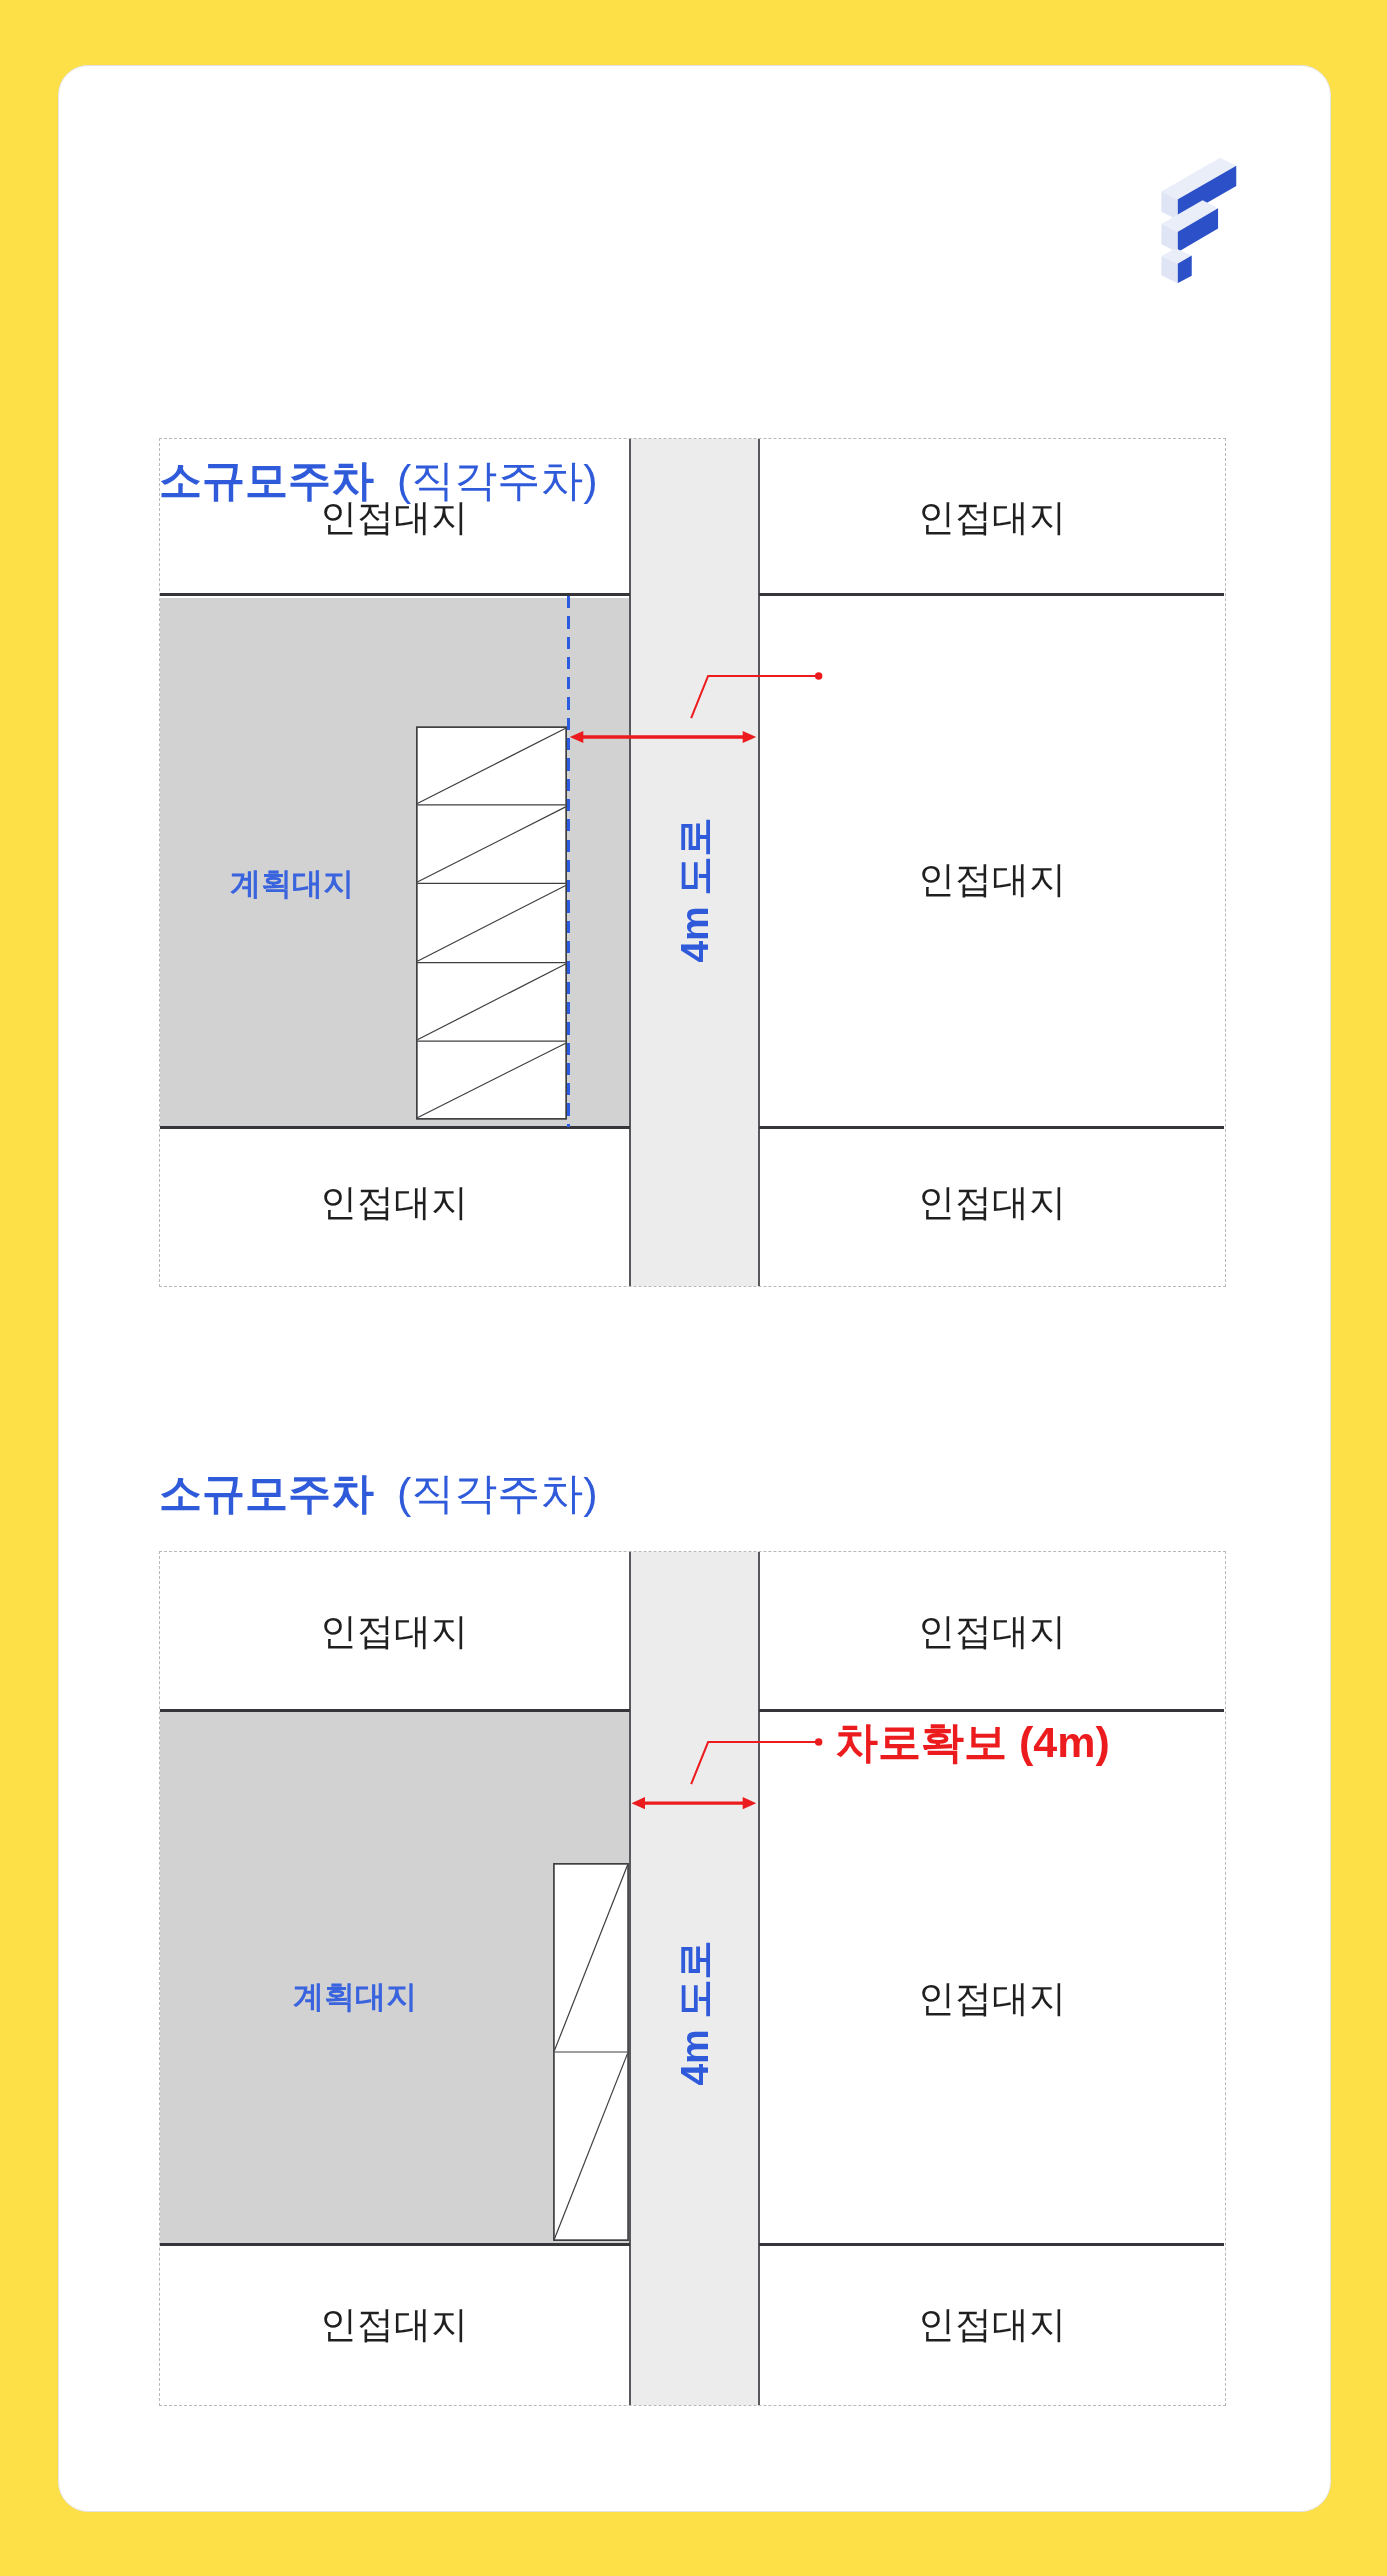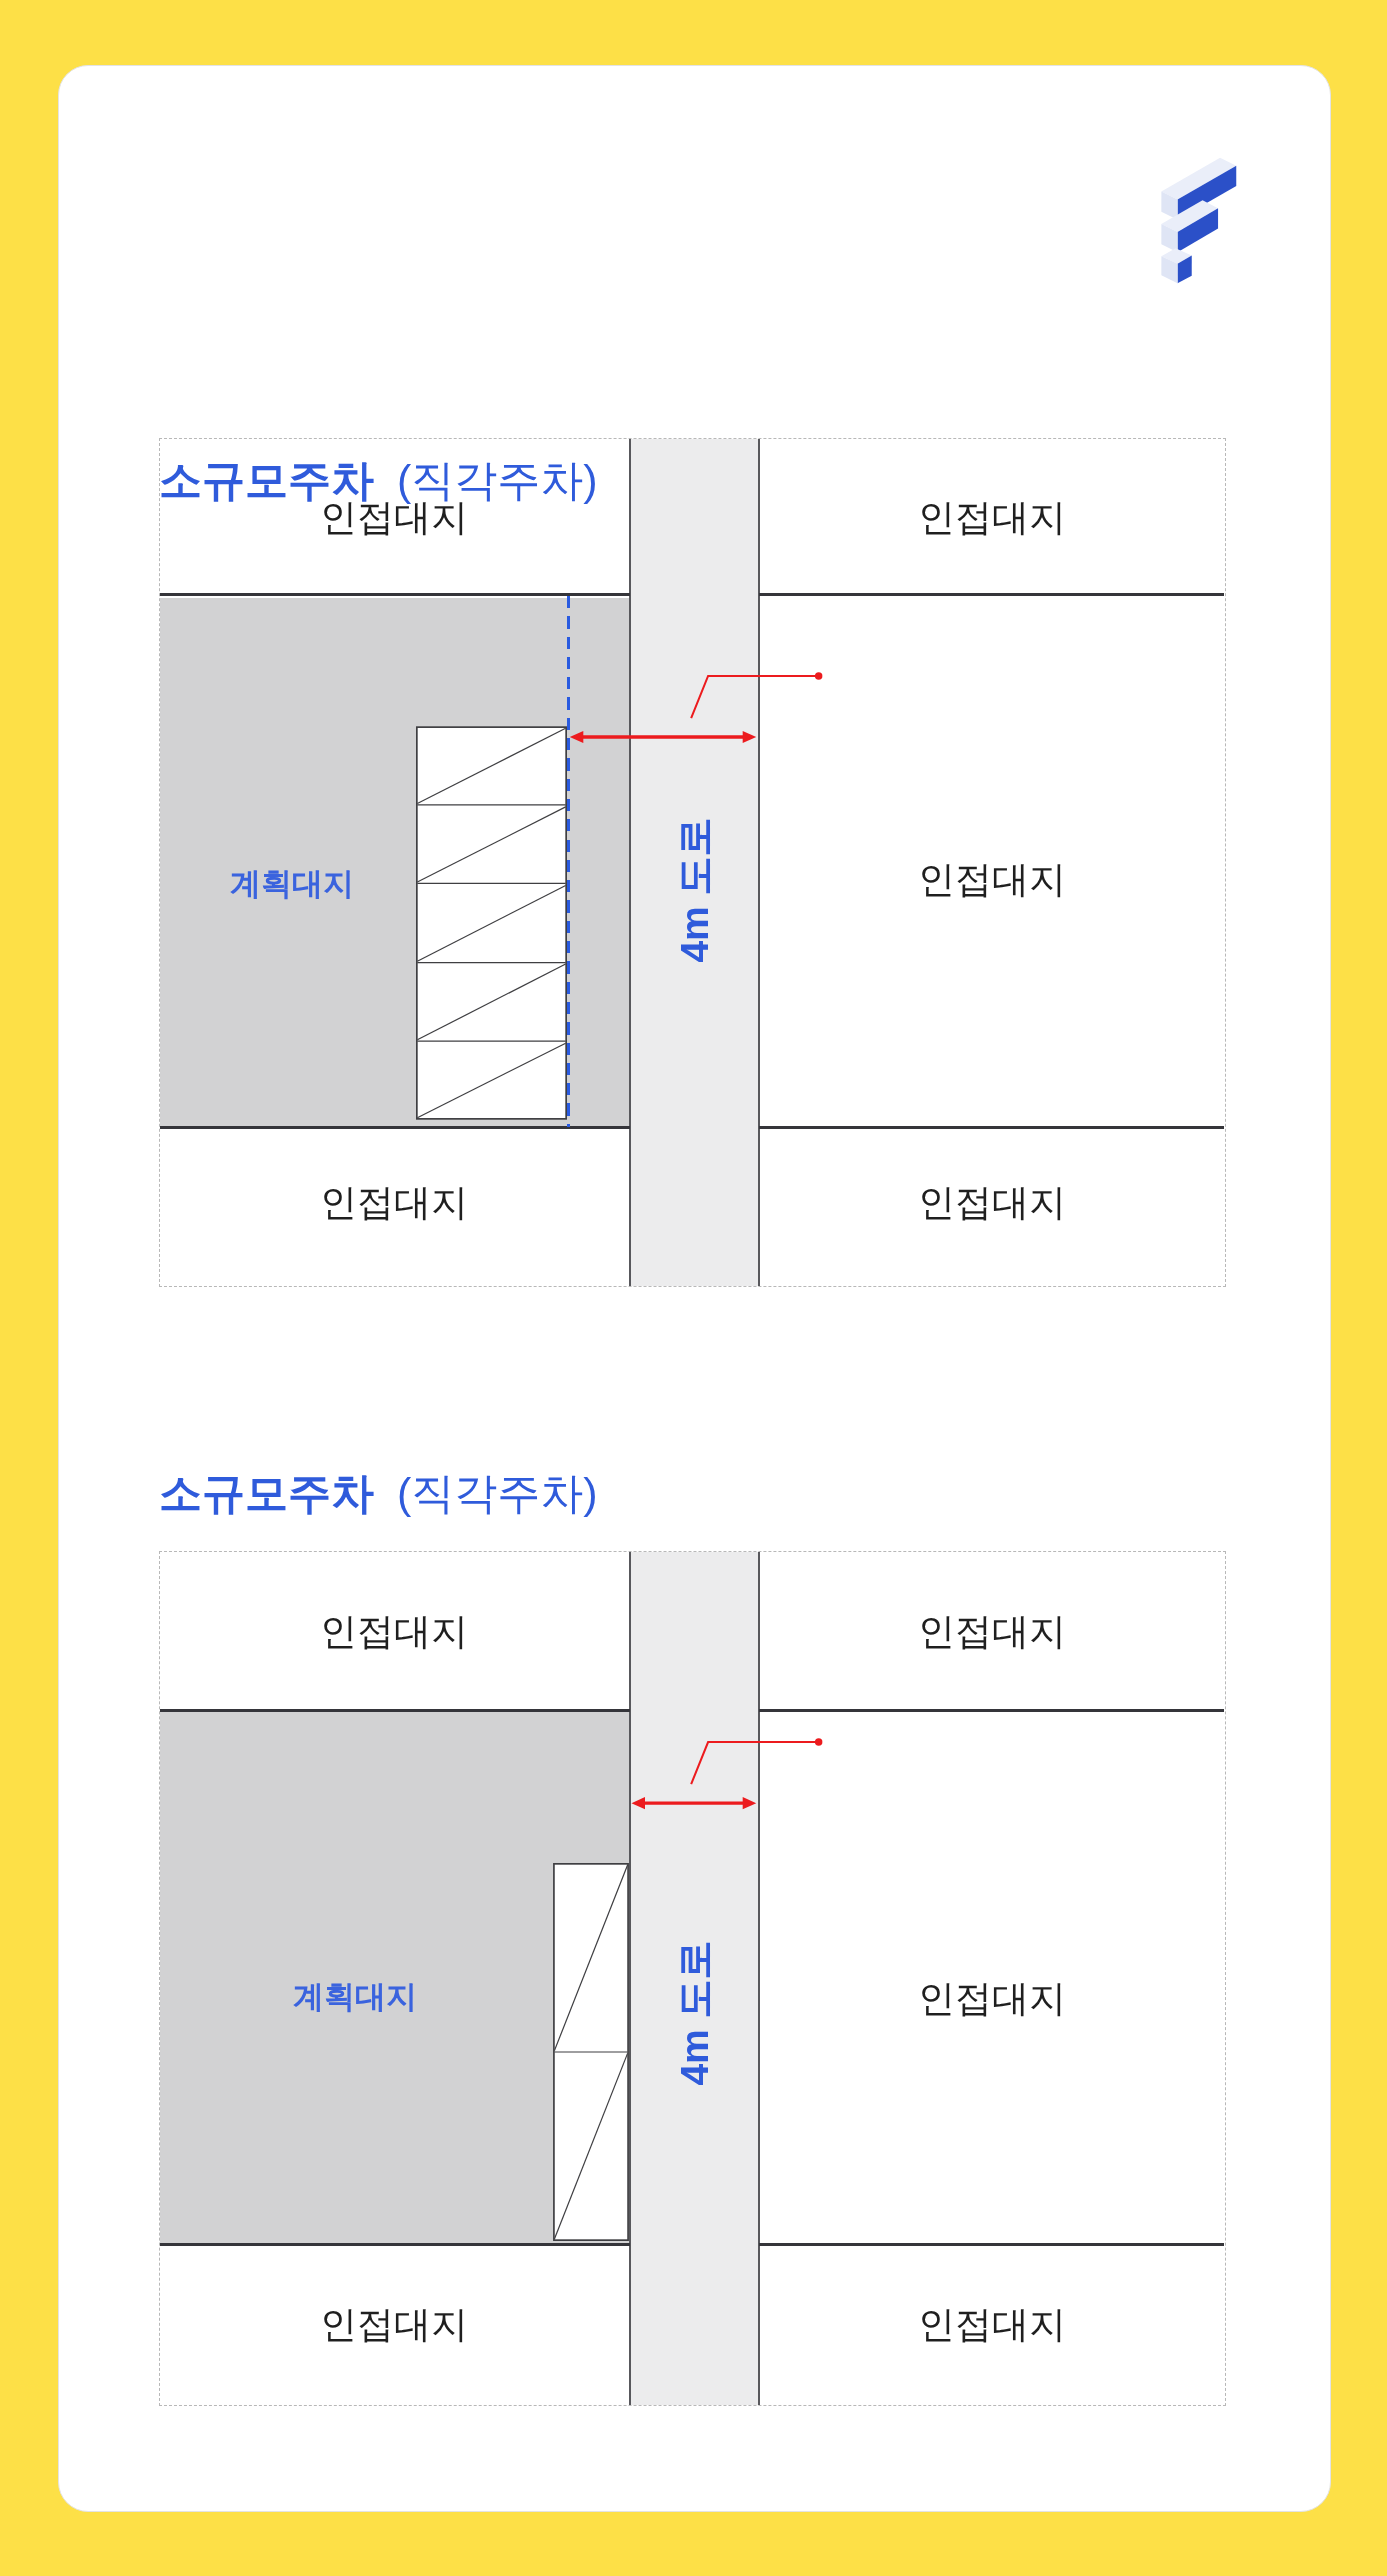--- a/index.html
+++ b/index.html
@@ -133,16 +133,17 @@
         <polygon points="879,370 859,361 859,379" fill="var(--accent-red)"></polygon>
       </svg>
 
       <div class="center-label" style="left:234px;top:80px">인접대지</div>
       <div class="center-label" style="left:832px;top:80px">인접대지</div>
       <div class="center-label" style="left:832px;top:447px">인접대지</div>
       <div class="center-label" style="left:234px;top:773px">인접대지</div>
       <div class="center-label" style="left:832px;top:773px">인접대지</div>
       <div class="center-label planned-label" style="left:195px;top:445px">계획대지</div>
       <div class="road-label" style="left:535px;top:461px">4m 도로</div>
+      <div class="lane-label" style="left:675px;top:191px">차로확보 (4m)</div>
     </div>
   </section>
 </div>
 
 
 </body></html>

